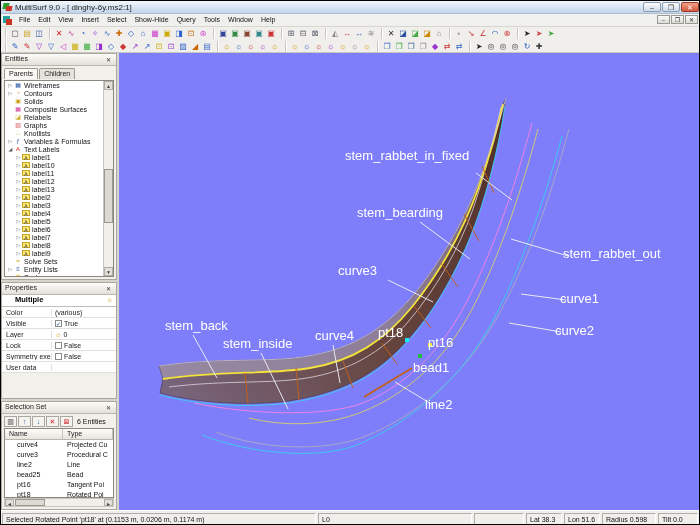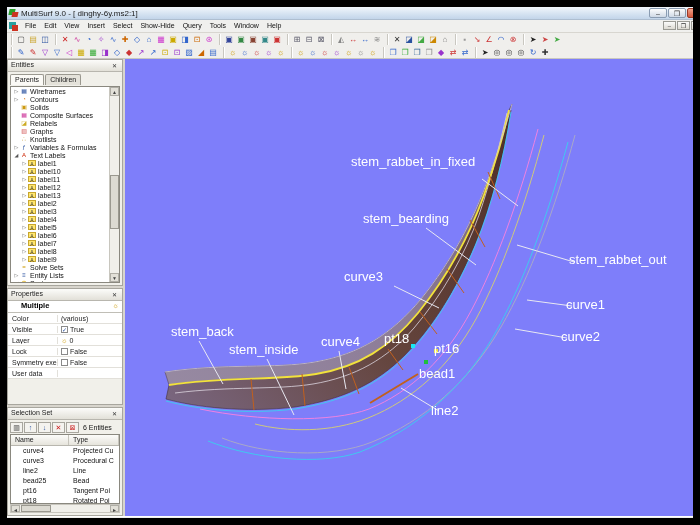--- a/index.html
+++ b/index.html
@@ -1,18 +1,18 @@
 <!DOCTYPE html>
 <html><head>
 <meta charset="utf-8">
 <style>
   html,body{margin:0;padding:0;background:#555;}
   .app{position:relative;width:700px;height:525px;background:#ece9e2;
        font-family:"Liberation Sans",sans-serif;overflow:hidden;
-       border:7px solid #000000;box-sizing:border-box;}
+       border:1px solid #000000;box-sizing:border-box;}
   
   .titlebar{position:absolute;left:0;top:0;width:700px;height:13px;
     background:linear-gradient(#f2f7fc,#d4e2f1 60%,#c3d5ea);display:flex;align-items:center;
     border-bottom:1px solid #aebed0;box-sizing:border-box;}
   .app-logo{width:9px;height:9px;margin:0 3px 0 2px;position:relative;}
   .app-logo:before{content:"";position:absolute;left:0;top:0;width:6px;height:6px;background:#2aa02a;transform:skewX(-12deg);}
   .app-logo:after{content:"";position:absolute;left:3px;top:3px;width:6px;height:5px;background:#cc3322;transform:skewX(-12deg);}
   .title-text{font-size:8px;color:#1b1b1b;}
   .winbtns{position:absolute;right:2px;top:1px;display:flex;gap:1px;}
   .wbtn{width:18px;height:10px;border:1px solid #8a9cb2;border-radius:2px;

